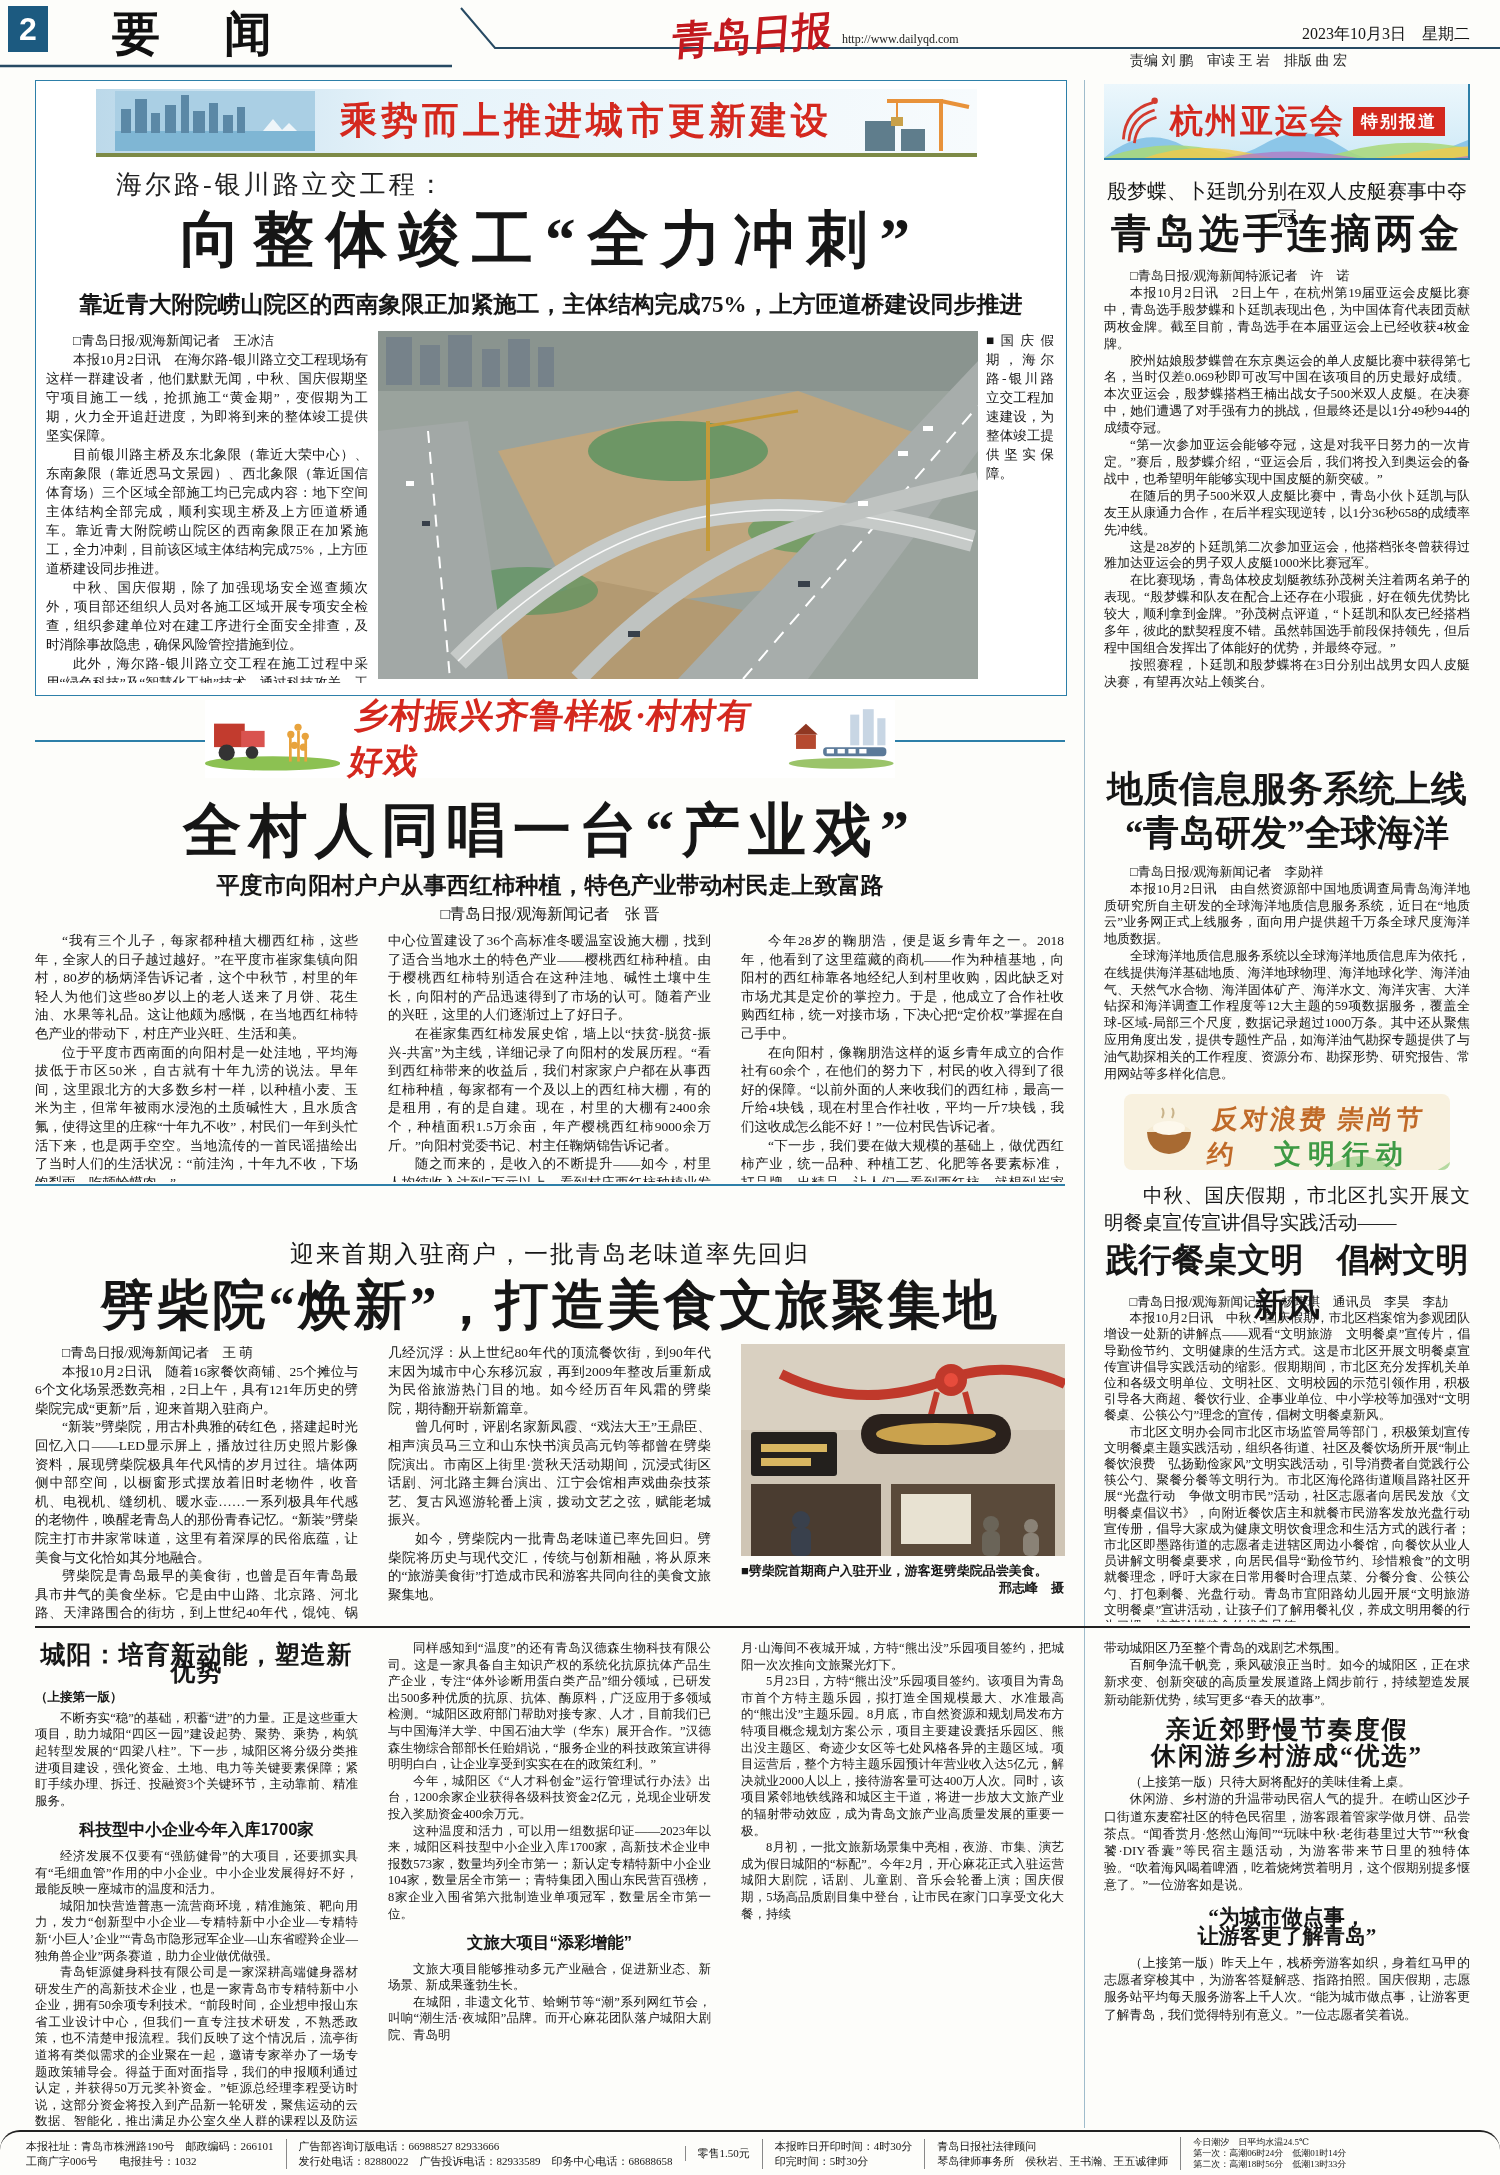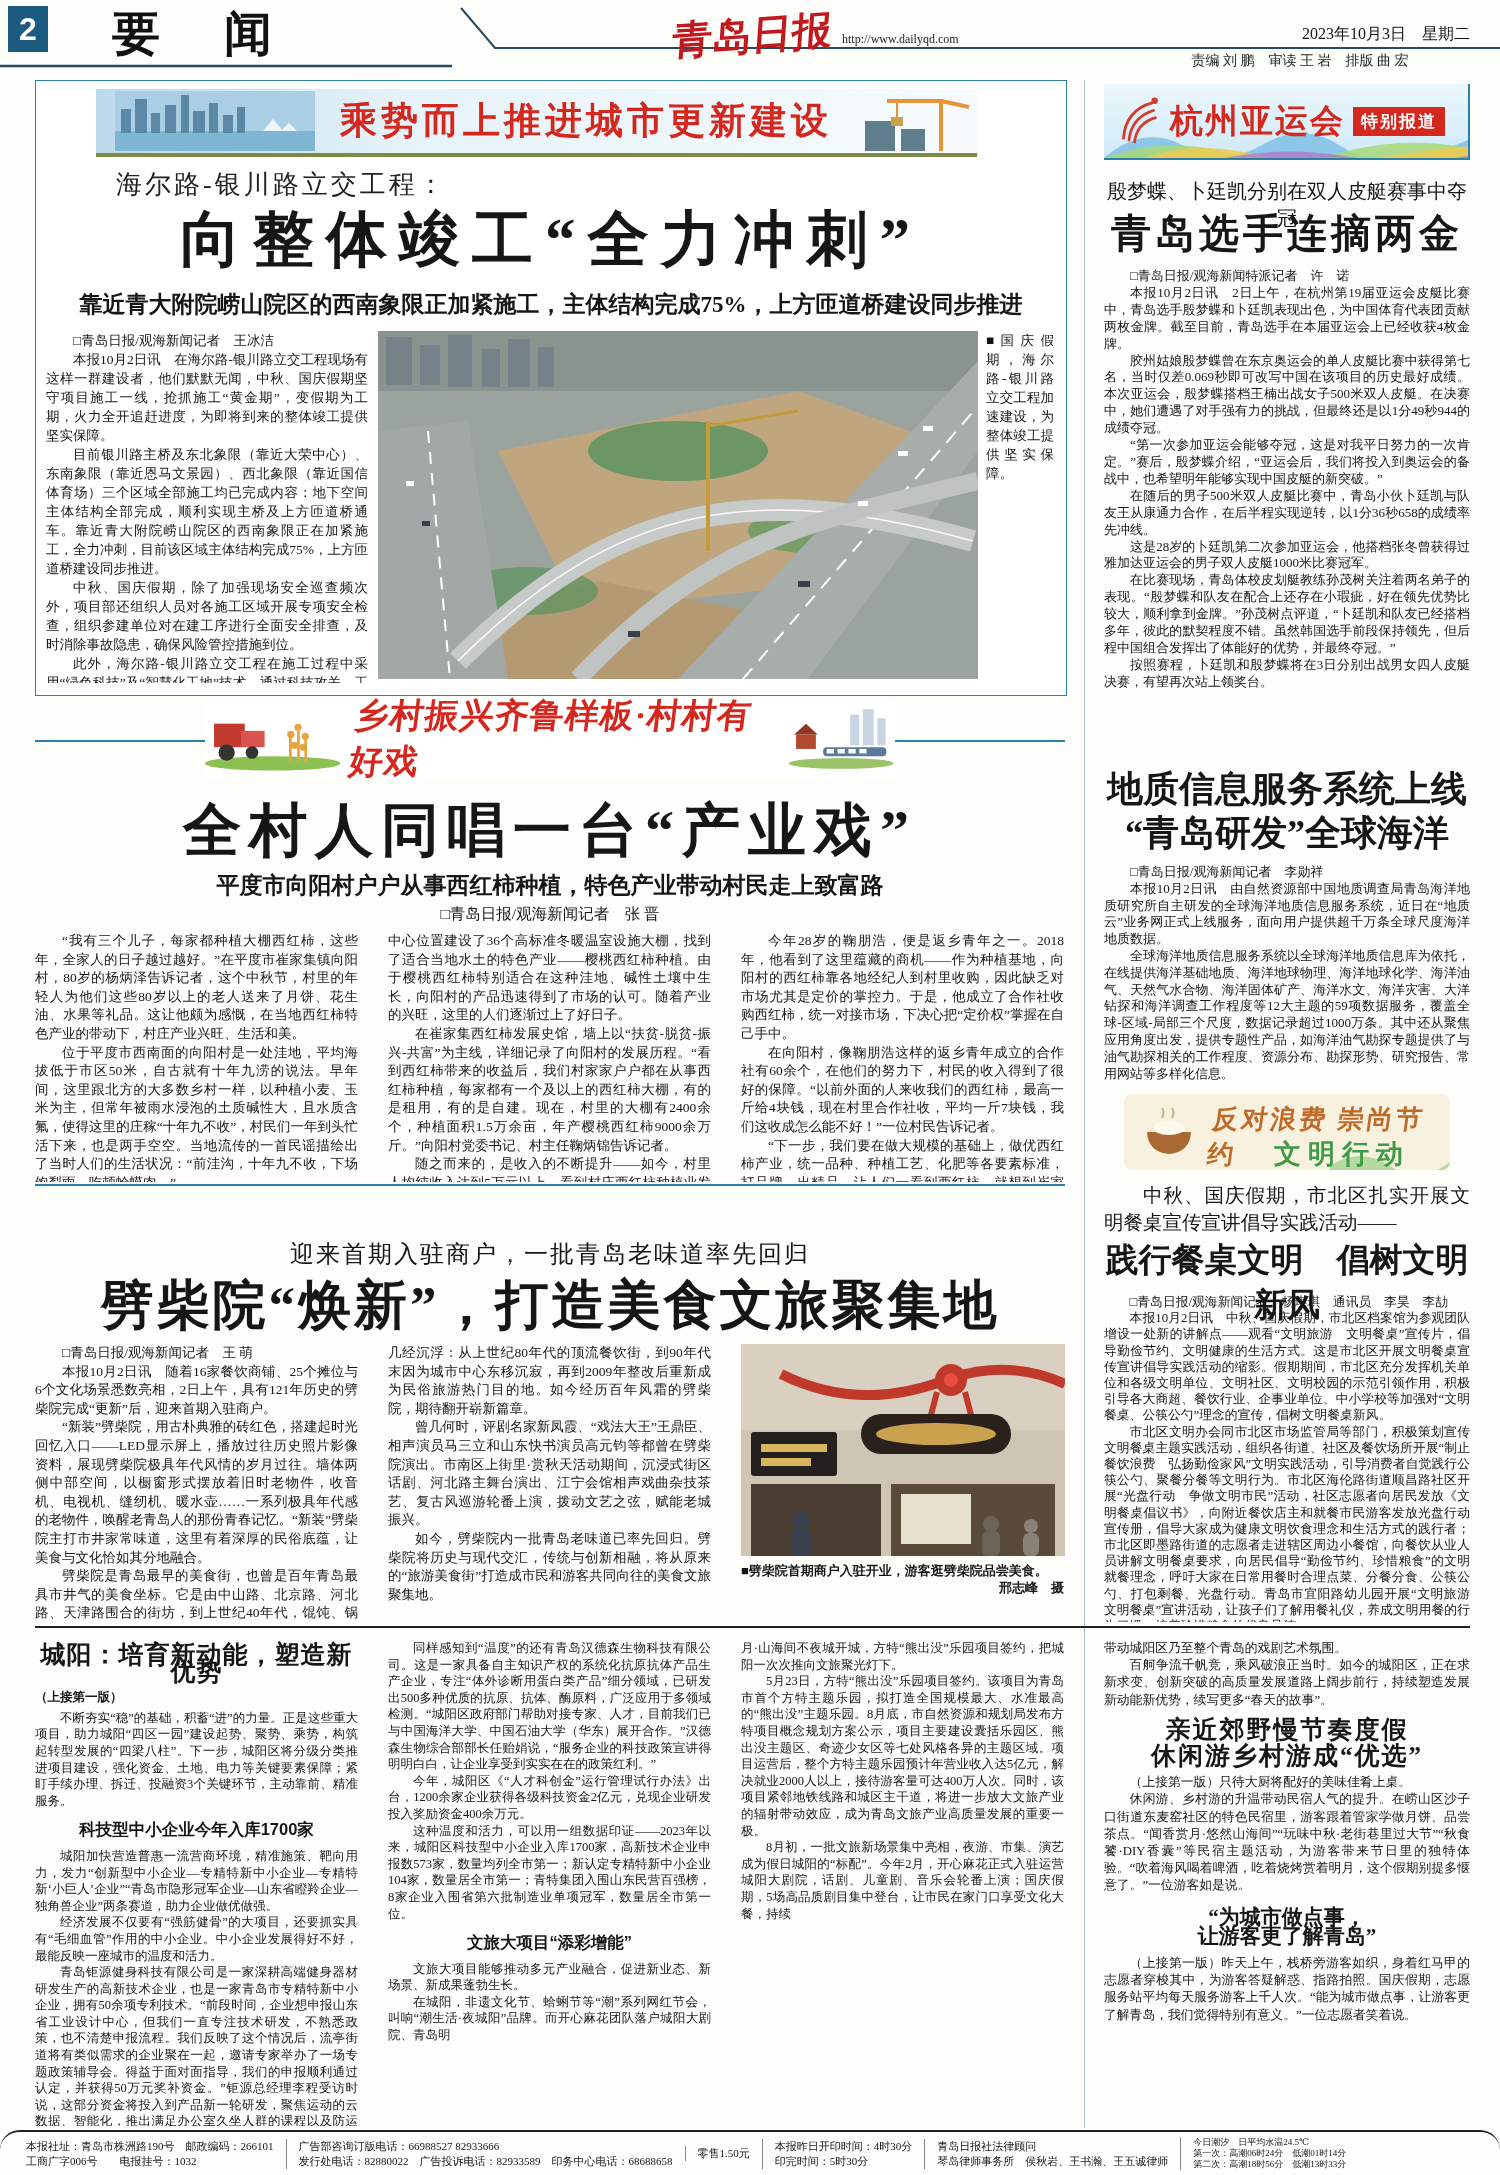--- a/index.html
+++ b/index.html
@@ -6,21 +6,21 @@
   #page{position:relative;width:1500px;height:2175px;background:#fdfdfa;margin:0 auto;
         font-family:"Liberation Serif","DejaVu Serif",serif;color:#161616;overflow:hidden;}
   .abs{position:absolute;}
   
   .pagenum{left:8px;top:6px;width:40px;height:46px;background:#1c5a80;color:#fff;
            font:700 32px "Liberation Sans",sans-serif;display:flex;align-items:center;justify-content:center;}
   .section-title{left:112px;top:2px;font-size:48px;font-weight:700;letter-spacing:26px;color:#111;}
   .logo{left:672px;top:8px;font-size:40px;font-weight:900;color:#c2191e;transform:rotate(-4deg) skewX(-8deg);}
   .site-url{left:842px;top:32px;font-size:12px;color:#222;}
   .hdate{left:1130px;top:24px;width:340px;text-align:right;font-size:16px;}
-  .hstaff{left:1130px;top:52px;width:340px;text-align:center;font-size:14px;color:#222;}
+  .hstaff{left:1130px;top:52px;width:340px;text-align:left;font-size:14px;color:#222;}
   
   .jp{margin:0;text-indent:2em;text-align:justify;}
   .byl{margin:0;text-indent:2em;}
   .vline{left:1084px;top:80px;width:1px;height:2048px;background:#9fbccb;}
   .rule{background:#2d7fa8;height:2px;}
   
   .box1{left:35px;top:80px;width:1030px;height:614px;border:1.5px solid #2d7fa8;background:#fff;}
   .banner1{left:60px;top:8px;width:862px;height:64px;display:flex;align-items:center;
            background:linear-gradient(90deg,#bcd9ea 0%,#e6f3fa 35%,#f7fbfd 100%);border-bottom:4px solid #7d8a46;padding-left:19px;}
   .banner1-text{flex:1;display:flex;align-items:center;justify-content:center;color:#d4281e;
@@ -315,22 +315,22 @@
   </div>
 
   <div class="abs bigdivider"></div>
 
   <div class="abs sec4">
     <div class="col3w">
       <h2 class="ch-head">城阳：培育新动能，塑造新优势</h2>
       <p class="cont">（上接第一版）</p>
       <p class="jp">不断夯实“稳”的基础，积蓄“进”的力量。正是这些重大项目，助力城阳“四区一园”建设起势、聚势、乘势，构筑起转型发展的“四梁八柱”。下一步，城阳区将分级分类推进项目建设，强化资金、土地、电力等关键要素保障；紧盯手续办理、拆迁、投融资3个关键环节，主动靠前、精准服务。</p>
       <h3 class="subhead">科技型中小企业今年入库1700家</h3>
+      <p class="jp">经济发展不仅要有“强筋健骨”的大项目，还要抓实具有“毛细血管”作用的中小企业。中小企业发展得好不好，最能反映一座城市的温度和活力。</p>
       <p class="jp">城阳加快营造普惠一流营商环境，精准施策、靶向用力，发力“创新型中小企业—专精特新中小企业—专精特新‘小巨人’企业”“青岛市隐形冠军企业—山东省瞪羚企业—独角兽企业”两条赛道，助力企业做优做强。</p>
-      <p class="jp">经济发展不仅要有“强筋健骨”的大项目，还要抓实具有“毛细血管”作用的中小企业。中小企业发展得好不好，最能反映一座城市的温度和活力。</p>
       <p class="jp">青岛钜源健身科技有限公司是一家深耕高端健身器材研发生产的高新技术企业，也是一家青岛市专精特新中小企业，拥有50余项专利技术。“前段时间，企业想申报山东省工业设计中心，但我们一直专注技术研发，不熟悉政策，也不清楚申报流程。我们反映了这个情况后，流亭街道将有类似需求的企业聚在一起，邀请专家举办了一场专题政策辅导会。得益于面对面指导，我们的申报顺利通过认定，并获得50万元奖补资金。”钜源总经理李程受访时说，这部分资金将投入到产品新一轮研发，聚焦运动的云数据、智能化，推出满足办公室久坐人群的课程以及防运动损伤课程等。</p>
     </div>
     <div class="col3w">
       <p class="jp">同样感知到“温度”的还有青岛汉德森生物科技有限公司。这是一家具备自主知识产权的系统化抗原抗体产品生产企业，专注“体外诊断用蛋白类产品”细分领域，已研发出500多种优质的抗原、抗体、酶原料，广泛应用于多领域检测。“城阳区政府部门帮助对接专家、人才，目前我们已与中国海洋大学、中国石油大学（华东）展开合作。”汉德森生物综合部部长任贻娟说，“服务企业的科技政策宣讲得明明白白，让企业享受到实实在在的政策红利。”</p>
       <p class="jp">今年，城阳区《“人才科创金”运行管理试行办法》出台，1200余家企业获得各级科技资金2亿元，兑现企业研发投入奖励资金400余万元。</p>
       <p class="jp">这种温度和活力，可以用一组数据印证——2023年以来，城阳区科技型中小企业入库1700家，高新技术企业申报数573家，数量均列全市第一；新认定专精特新中小企业104家，数量居全市第一；青特集团入围山东民营百强榜，8家企业入围省第六批制造业单项冠军，数量居全市第一位。</p>
       <h3 class="subhead">文旅大项目“添彩增能”</h3>
       <p class="jp">文旅大项目能够推动多元产业融合，促进新业态、新场景、新成果蓬勃生长。</p>
       <p class="jp">在城阳，非遗文化节、蛤蜊节等“潮”系列网红节会，叫响“潮生活·夜城阳”品牌。而开心麻花团队落户城阳大剧院、青岛明</p>
     </div>

